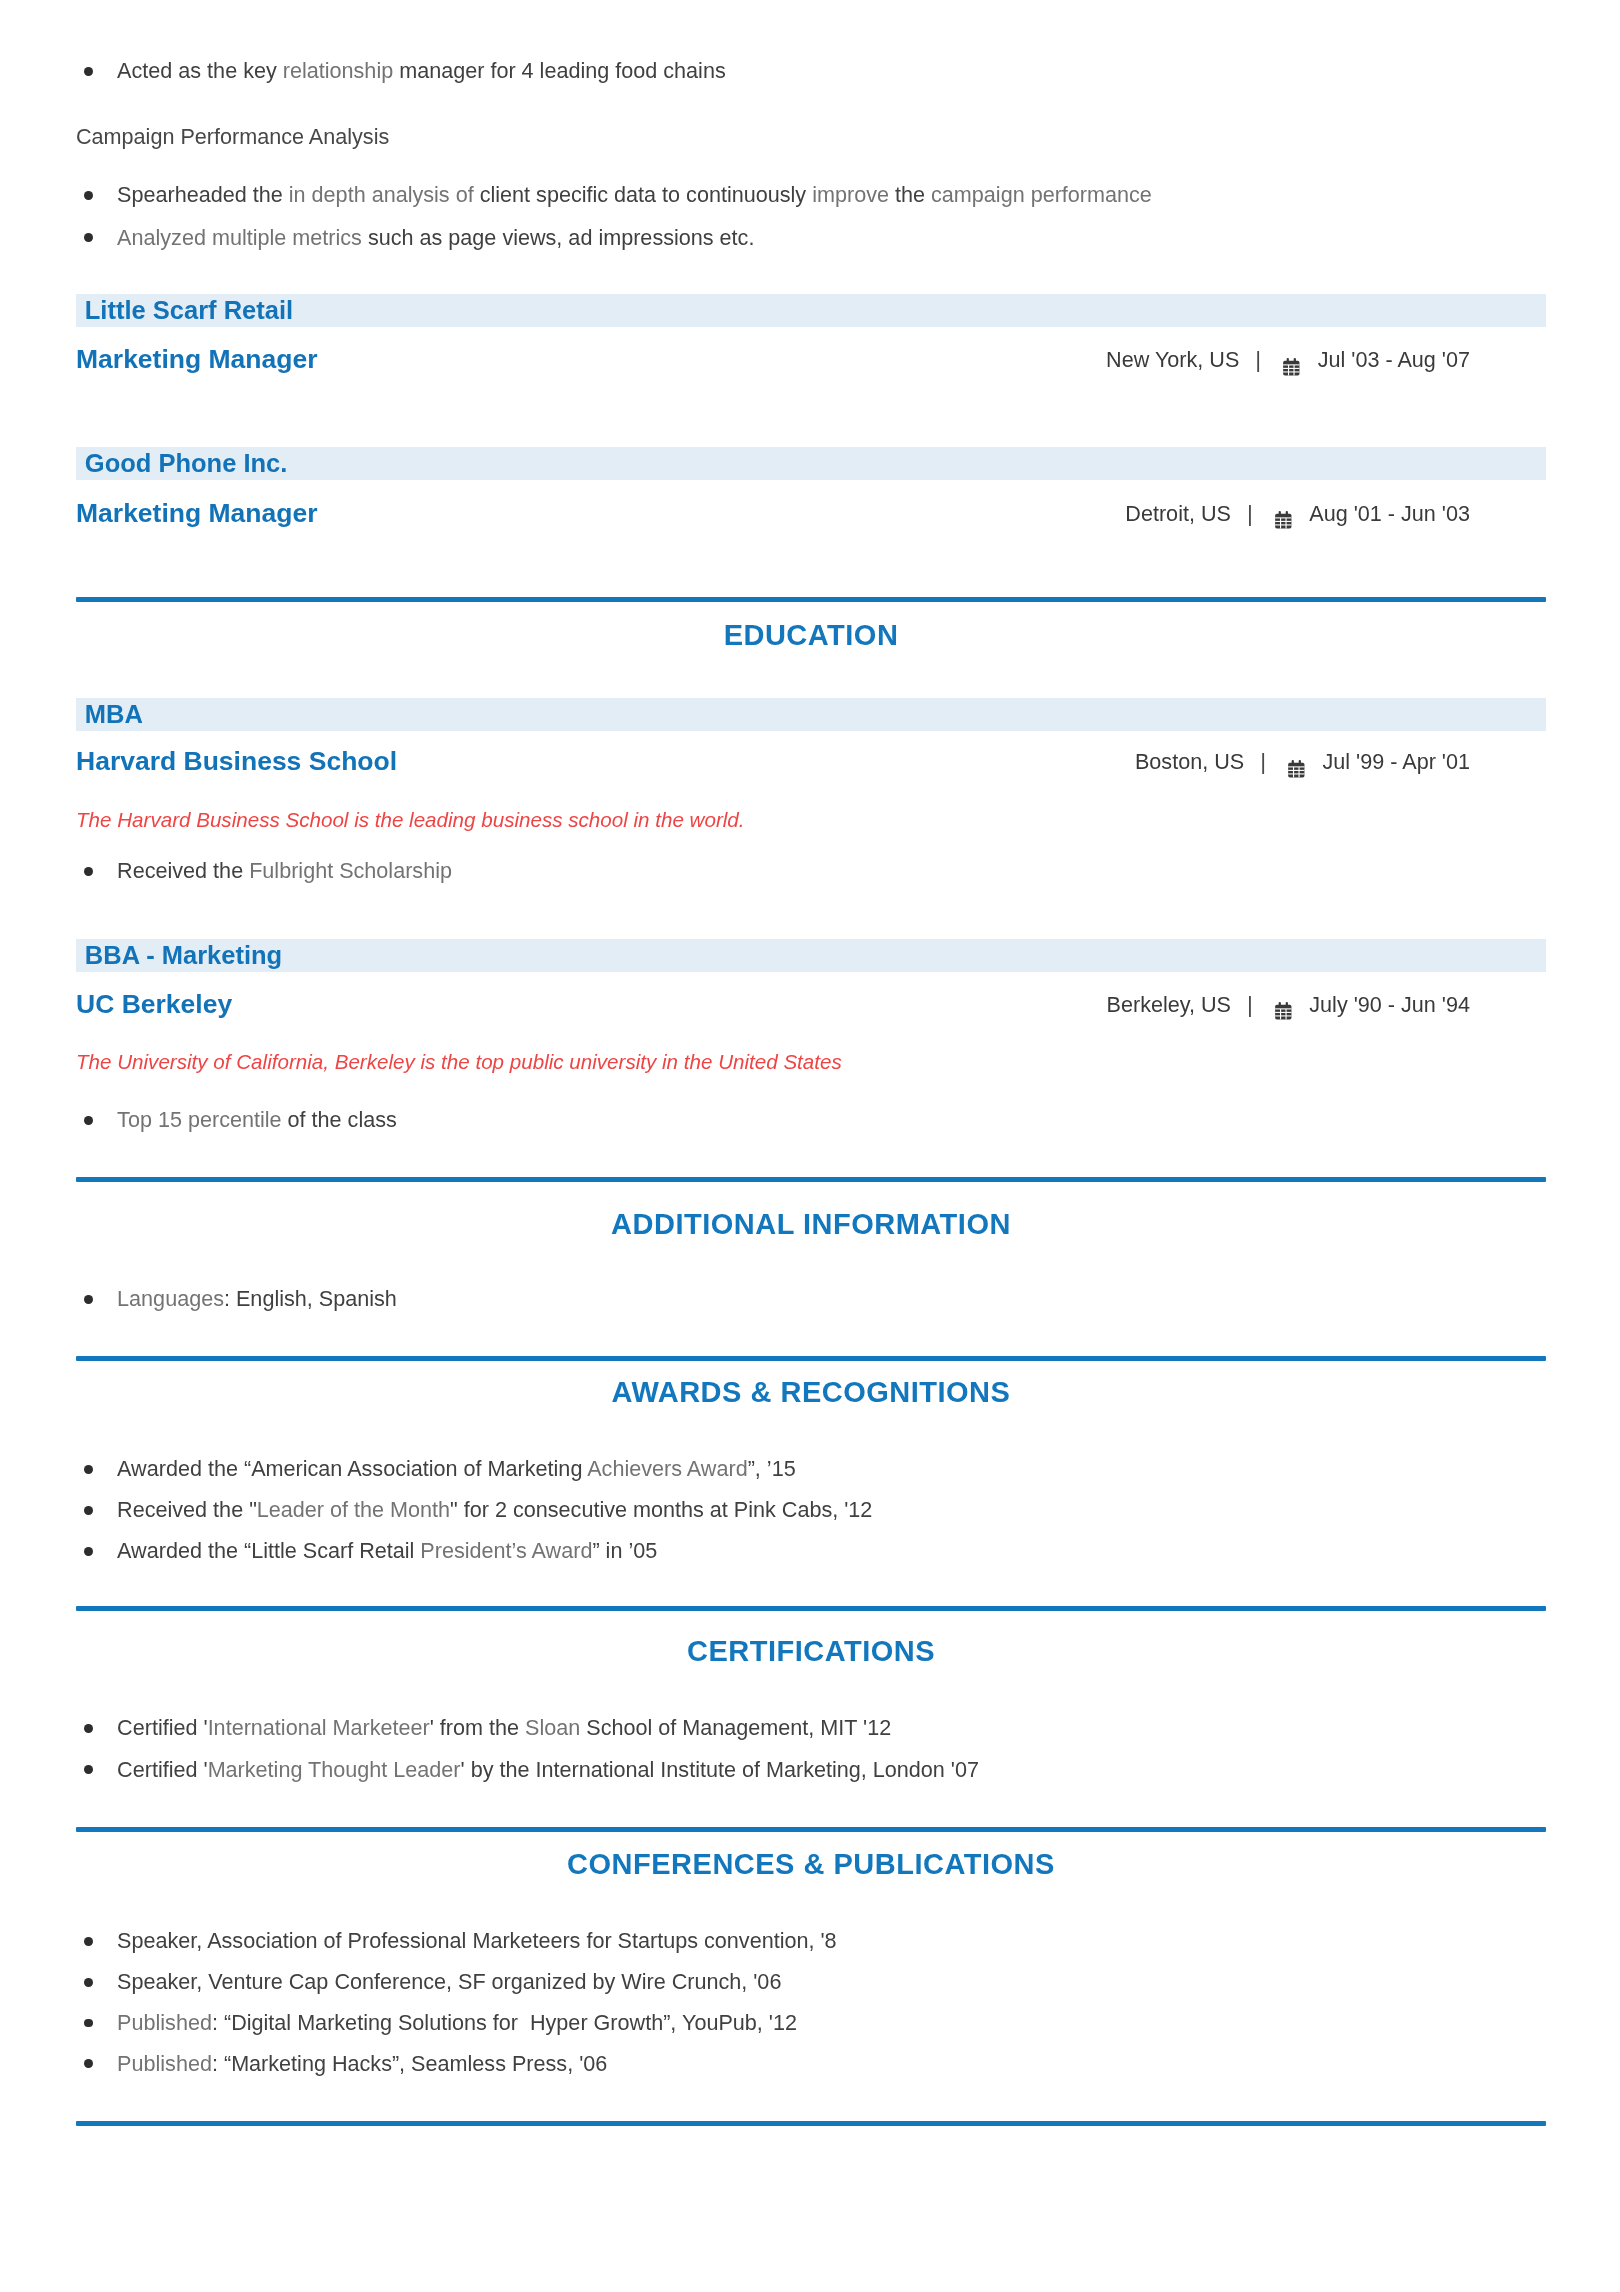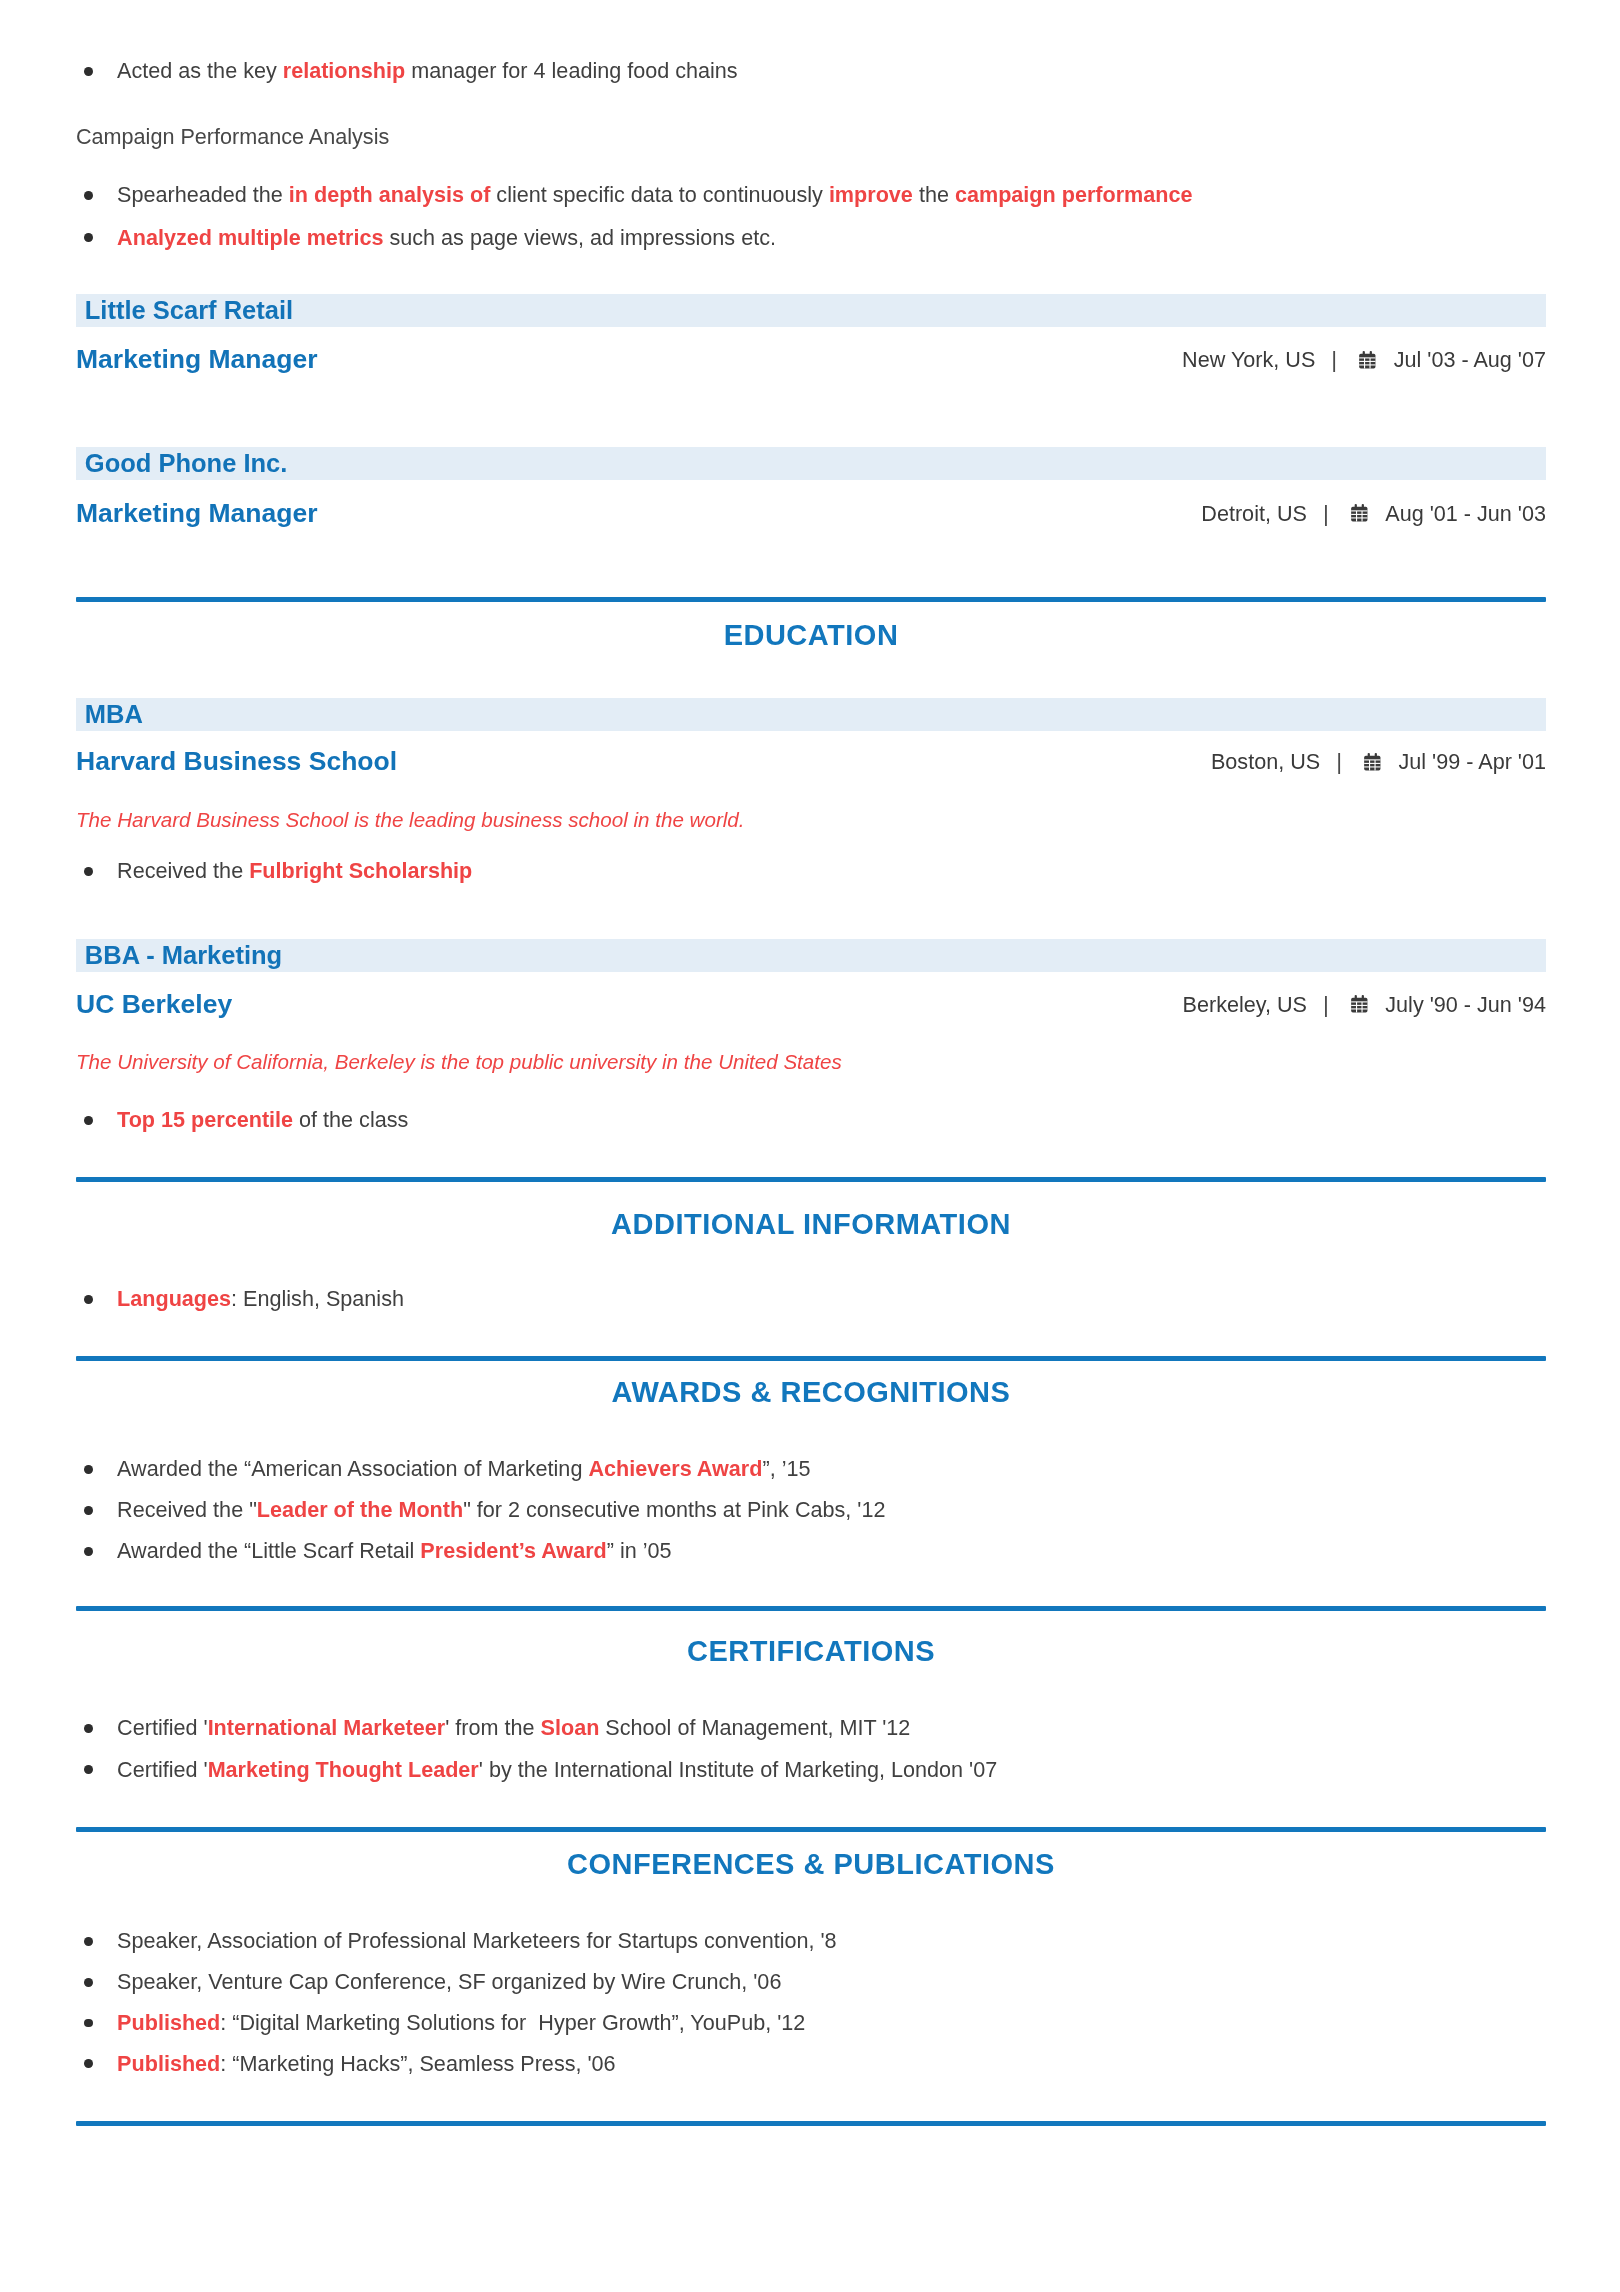--- a/index.html
+++ b/index.html
@@ -12,37 +12,37 @@
   }
   .page { width: 1620px; height: 2293px; padding: 0 74px 0 76px; overflow: hidden; }
 
   
   .bullet-row { display: flex; align-items: flex-start; font-size: 21.6px; line-height: 29px; color: #404040; }
   .bullet-row .dot {
     flex: none; width: 8.8px; height: 8.8px; border-radius: 50%;
     background: #2d2d2d; margin: 10.8px 24.5px 0 7.8px;
   }
   .rich span, .rich b { white-space: pre-wrap; }
-  .rich b { font-weight: 700; color: #ef4444; }
+  .rich b { font-weight: 400; color: #737373; }
 
   .plain-par { font-size: 21.6px; line-height: 29px; color: #474747; }
 
   
   .header-bar {
     height: 33px; background: var(--bar-bg, #e3edf6);
     display: flex; align-items: center; padding-left: 8.8px;
   }
   .header-bar .bar-title {
     color: var(--accent-blue, #1273b8); font-size: 25.5px; font-weight: 700;
   }
 
   
   .role-row { display: flex; justify-content: space-between; align-items: center; line-height: 35px; }
   .role-row .role-title { color: var(--accent-blue, #1273b8); font-size: 26.5px; font-weight: 700; }
-  .meta { display: flex; align-items: center; gap: 16px; font-size: 21.6px; color: #3a3a3a; }
+  .meta { display: flex; align-items: flex-end; gap: 16px; font-size: 21.6px; color: #3a3a3a; margin-right: 76px; }
   .meta .pipe { color: #4a4a4a; font-size: 22.5px; }
   .meta .cal { display: flex; align-items: center; margin-left: 3.9px; }
 
   .italic-desc { font-style: italic; font-size: 20.6px; line-height: 25.5px; color: #ef4444; }
 
   
   .rule { height: 4.9px; background: var(--rule-blue, #1277bd); border-radius: 1px; }
   .section-heading {
     text-align: center; color: var(--rule-blue, #1277bd);
     font-size: 29px; font-weight: 700; line-height: 33px; letter-spacing: 0.5px;

